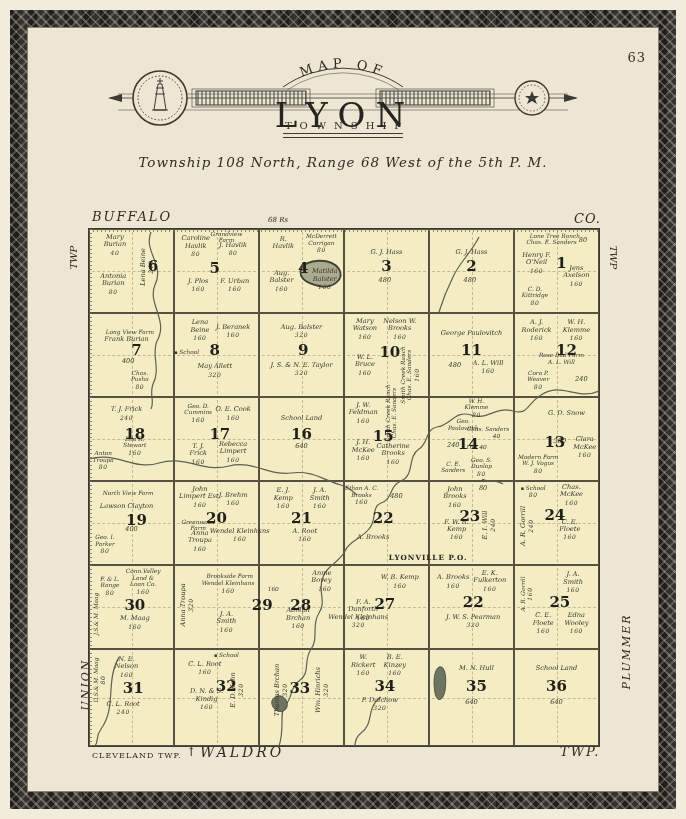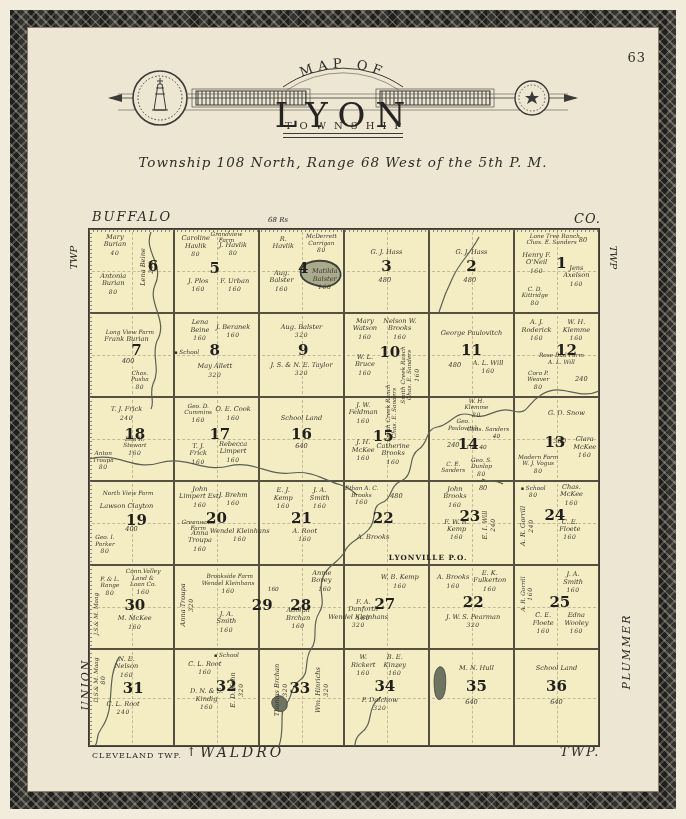--- a/index.html
+++ b/index.html
@@ -598,21 +598,21 @@
               <div class="l1">Range</div>
               <div class="acres">80</div>
             </div>
             <div class="parcel small" style="left: 64%; top: 20%;">
               <div class="l0">Conn.Valley</div>
               <div class="l1">Land &amp;</div>
               <div class="l2">Loan Co.</div>
               <div class="acres">160</div>
             </div>
             <div class="parcel" style="left: 54%; top: 70%;">
-              <div class="l0">M. McKee</div>
+              <div class="l0">M. Maag</div>
               <div class="acres">160</div>
             </div>
             <div class="parcel small rot" style="left: 7%; top: 58%;">
               <div class="l0">J.S.&amp; M. Maag</div>
             </div>
           </div>
           <div class="section-cell">
             <div class="section-num" style="left: 52%; top: 48%; margin-left: 44px;">29</div>
             <div class="parcel rot" style="left: 16%; top: 48%;">
               <div class="l0">Anna Troupa</div>

